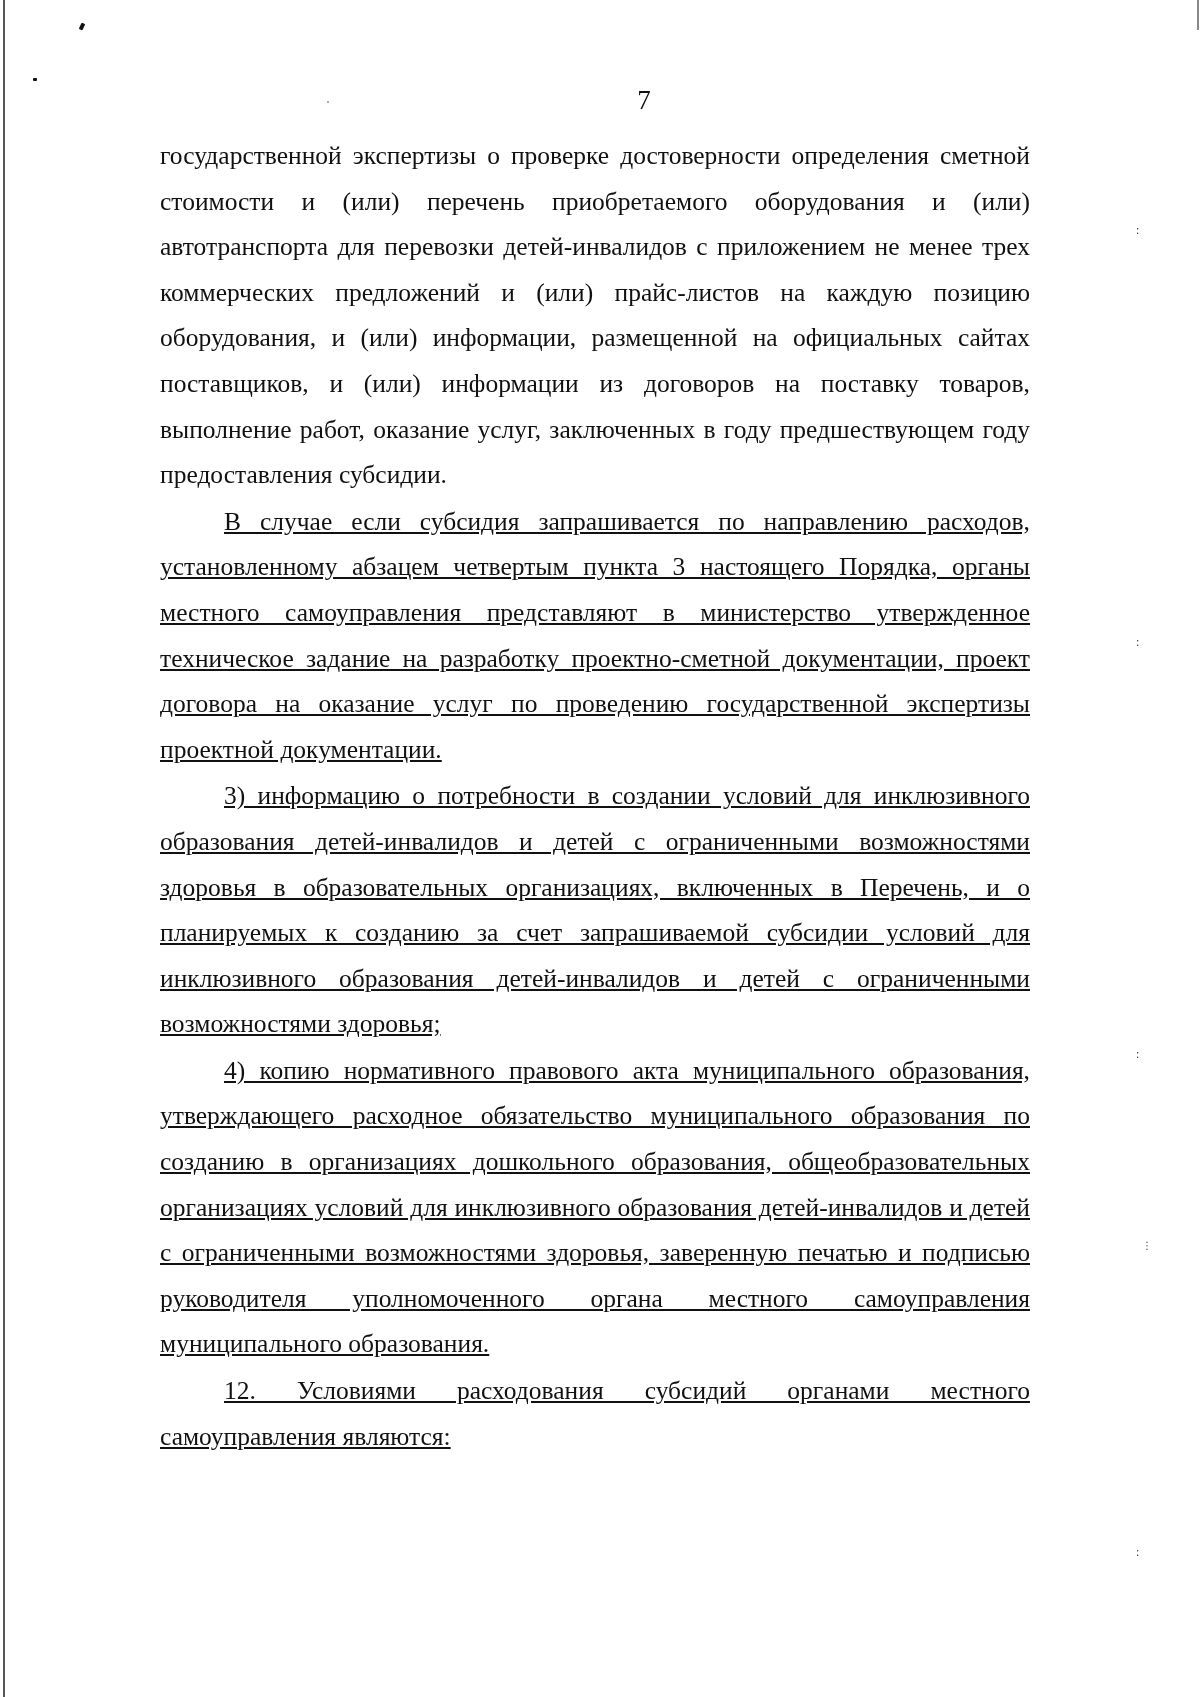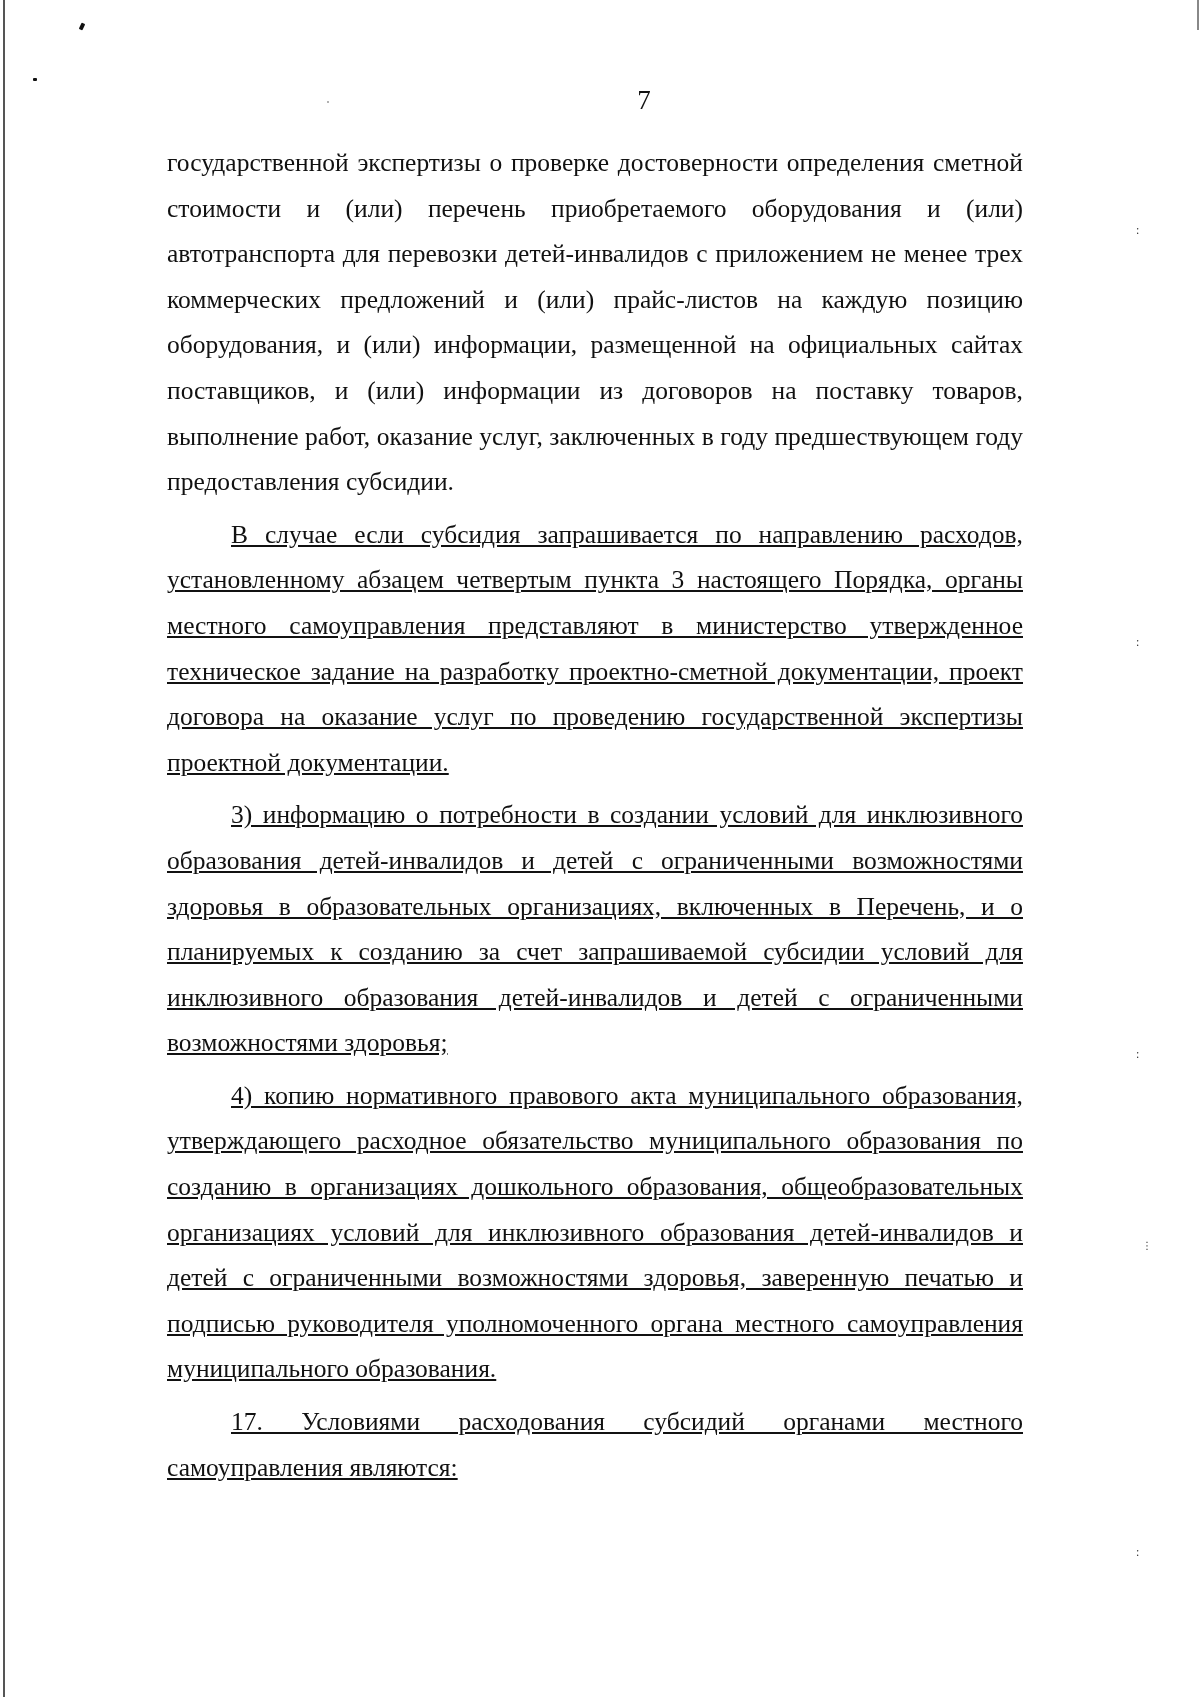--- a/index.html
+++ b/index.html
@@ -49,21 +49,21 @@
     }
     .body-text {
       position: absolute;
       left: 160px;
       top: 133px;
       width: 870px;
       font-size: 25.5px;
       line-height: 45.6px;
     }
     .para {
-      margin: 7px;
+      margin: 0;
       text-align: justify;
       text-justify: inter-word;
     }
     .para.indent {
       text-indent: 64px;
       margin-top: 1px;
       text-decoration: underline;
     }
     .margin-mark {
       position: absolute;
@@ -82,20 +82,20 @@
 <div class="speck" style="left:33px;top:78px;width:4px;height:3px;"></div>
 <div class="speck" style="left:327px;top:101px;width:2px;height:2px;background:#999;"></div>
 
 <div class="page-number">7</div>
 
 <div class="body-text">
   <p class="para">государственной экспертизы о проверке достоверности определения сметной стоимости и (или) перечень приобретаемого оборудования и (или) автотранспорта для перевозки детей-инвалидов с приложением не менее трех коммерческих предложений и (или) прайс-листов на каждую позицию оборудования, и (или) информации, размещенной на официальных сайтах поставщиков, и (или) информации из договоров на поставку товаров, выполнение работ, оказание услуг, заключенных в году предшествующем году предоставления субсидии.</p>
   <p class="para indent">В случае если субсидия запрашивается по направлению расходов, установленному абзацем четвертым пункта 3 настоящего Порядка, органы местного самоуправления представляют в министерство утвержденное техническое задание на разработку проектно-сметной документации, проект договора на оказание услуг по проведению государственной экспертизы проектной документации.</p>
   <p class="para indent">3) информацию о потребности в создании условий для инклюзивного образования детей-инвалидов и детей с ограниченными возможностями здоровья в образовательных организациях, включенных в Перечень, и о планируемых к созданию за счет запрашиваемой субсидии условий для инклюзивного образования детей-инвалидов и детей с ограниченными возможностями здоровья;</p>
   <p class="para indent">4) копию нормативного правового акта муниципального образования, утверждающего расходное обязательство муниципального образования по созданию в организациях дошкольного образования, общеобразовательных организациях условий для инклюзивного образования детей-инвалидов и детей с ограниченными возможностями здоровья, заверенную печатью и подписью руководителя уполномоченного органа местного самоуправления муниципального образования.</p>
-  <p class="para indent">17. Условиями расходования субсидий органами местного самоуправления являются:</p>
+  <p class="para indent">12. Условиями расходования субсидий органами местного самоуправления являются:</p>
 </div>
 
 <div class="margin-mark" style="left:1136px;top:224px;">:</div>
 <div class="margin-mark" style="left:1136px;top:636px;">:</div>
 <div class="margin-mark" style="left:1136px;top:1048px;">:</div>
 <div class="margin-mark" style="left:1142px;top:1240px;font-size:10px;">⋮</div>
 <div class="margin-mark" style="left:1136px;top:1546px;">:</div>
 
 </body></html>

